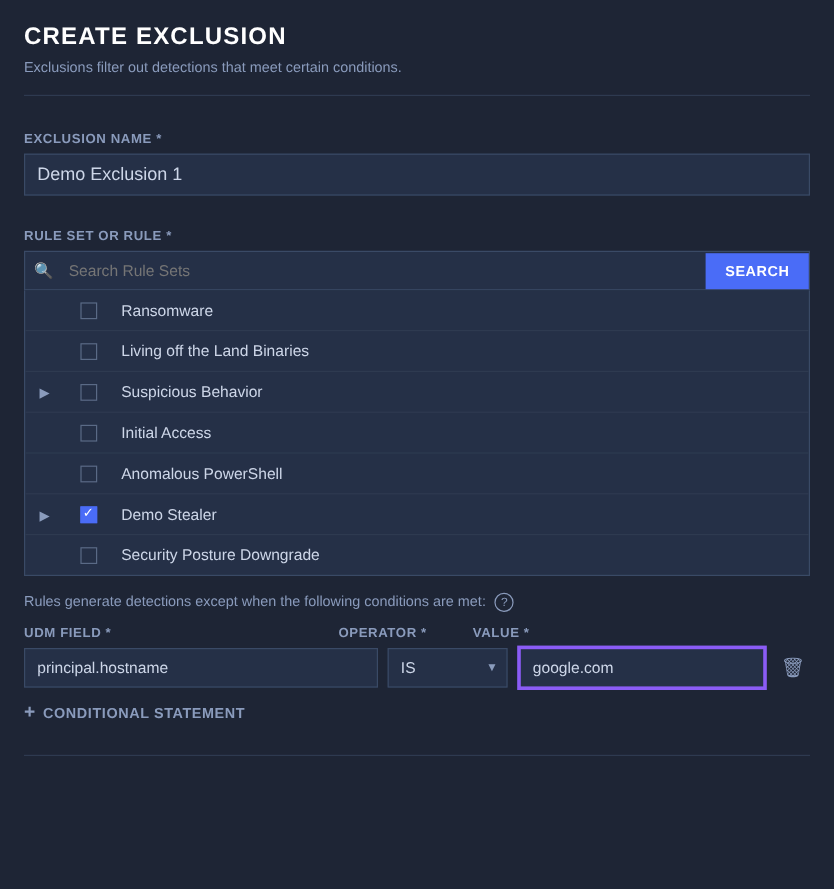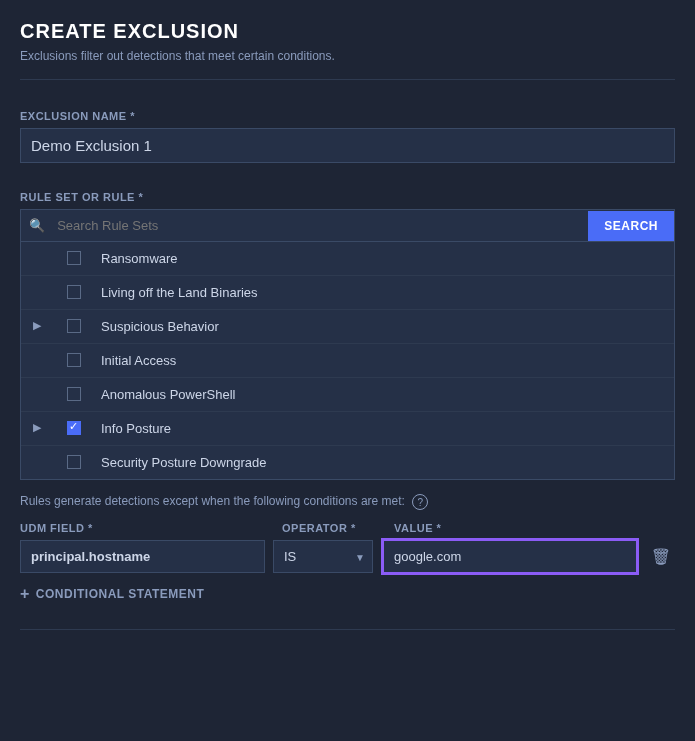--- a/index.html
+++ b/index.html
@@ -111,21 +111,21 @@
     }
     .rule-list-container::-webkit-scrollbar-track {
       background: #1e2535;
     }
     .rule-list-container::-webkit-scrollbar-thumb {
       background: #3a4a66;
     }
 
     .rule-item {
       display: flex;
-      align-items: flex-start;
+      align-items: flex-end;
       padding: 9px 12px;
       border-bottom: 1px solid #2e3a50;
       gap: 20px;
       cursor: pointer;
     }
 
     .rule-item:last-child {
       border-bottom: none;
     }
 
@@ -217,28 +217,27 @@
     .col-val { flex: 1; }
 
     .conditions-inputs-row {
       display: flex;
       gap: 8px;
       align-items: center;
       margin-bottom: 10px;
     }
 
     .udm-input {
-      width: 245px;
+      width: 295px;
       background: #253047;
       border: 1px solid #3a4a66;
       color: #cdd6e8;
       padding: 8px 10px;
       font-size: 13px;
       outline: none;
-      font-weight: bold;
     }
 
     .operator-select-wrap {
       position: relative;
       width: 100px;
     }
 
     .operator-select {
       width: 100%;
       background: #253047;
@@ -412,21 +411,21 @@
         <span class="rule-label">Initial Access</span>
       </div>
       <div class="rule-item">
         <span class="expand-placeholder"></span>
         <input type="checkbox" class="rule-checkbox" style="">
         <span class="rule-label">Anomalous PowerShell</span>
       </div>
       <div class="rule-item">
         <span class="expand-icon">▶</span>
         <input type="checkbox" class="rule-checkbox" checked="" style="">
-        <span class="rule-label">Info Posture</span>
+        <span class="rule-label">Demo Stealer</span>
       </div>
       <div class="rule-item">
         <span class="expand-placeholder"></span>
         <input type="checkbox" class="rule-checkbox" style="">
         <span class="rule-label">Security Posture Downgrade</span>
       </div>
     </div>
 
   <div class="conditions-section">
     <div class="conditions-text">

